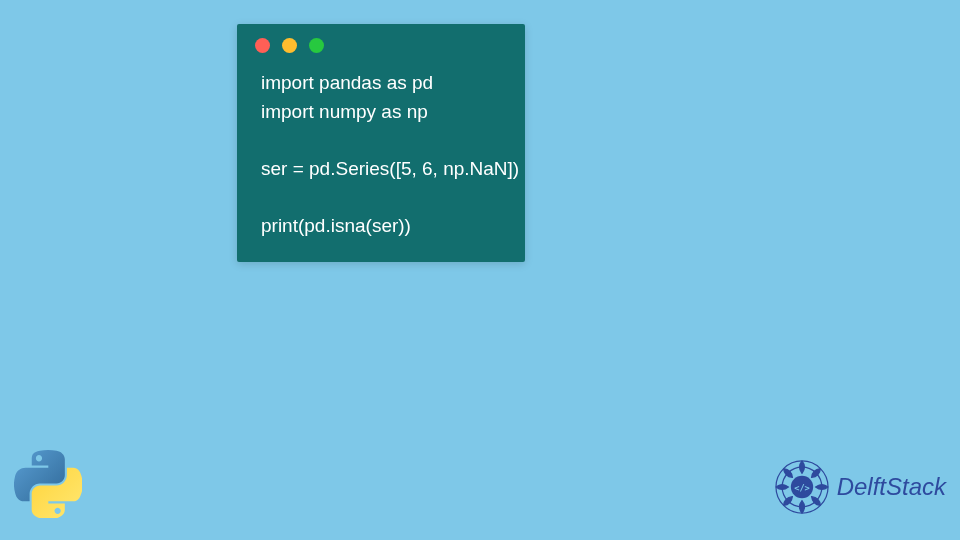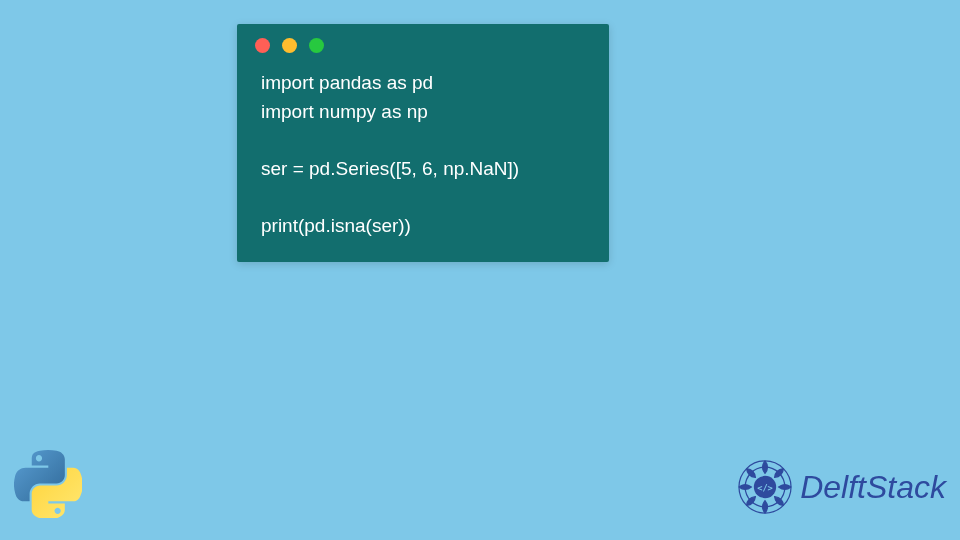--- a/index.html
+++ b/index.html
@@ -11,21 +11,21 @@
       width: 960px;
       height: 540px;
       background: #7ec8e8;
       position: relative;
       font-family: -apple-system, BlinkMacSystemFont, 'Segoe UI', sans-serif;
     }
     .code-window {
       position: absolute;
       top: 24px;
       left: 237px;
-      width: 372px;
+      width: 288px;
       background: #126e6e;
       border-radius: 2px;
       box-shadow: 0 2px 8px rgba(0,0,0,0.15);
     }
     .traffic-lights {
       display: flex;
       gap: 12px;
       padding: 14px 18px 10px 18px;
     }
     .traffic-light {
@@ -58,21 +58,21 @@
       display: flex;
       align-items: center;
       gap: 4px;
     }
     .delft-mandala {
       width: 62px;
       height: 62px;
     }
     .delft-text {
       color: #2e4a9e;
-      font-size: 32px;
+      font-size: 24px;
       font-weight: 500;
       font-style: italic;
     }
   </style>
 </head>
 <body>
 
 <div class="code-window">
   <div class="traffic-lights">
     <div class="traffic-light red"></div>

